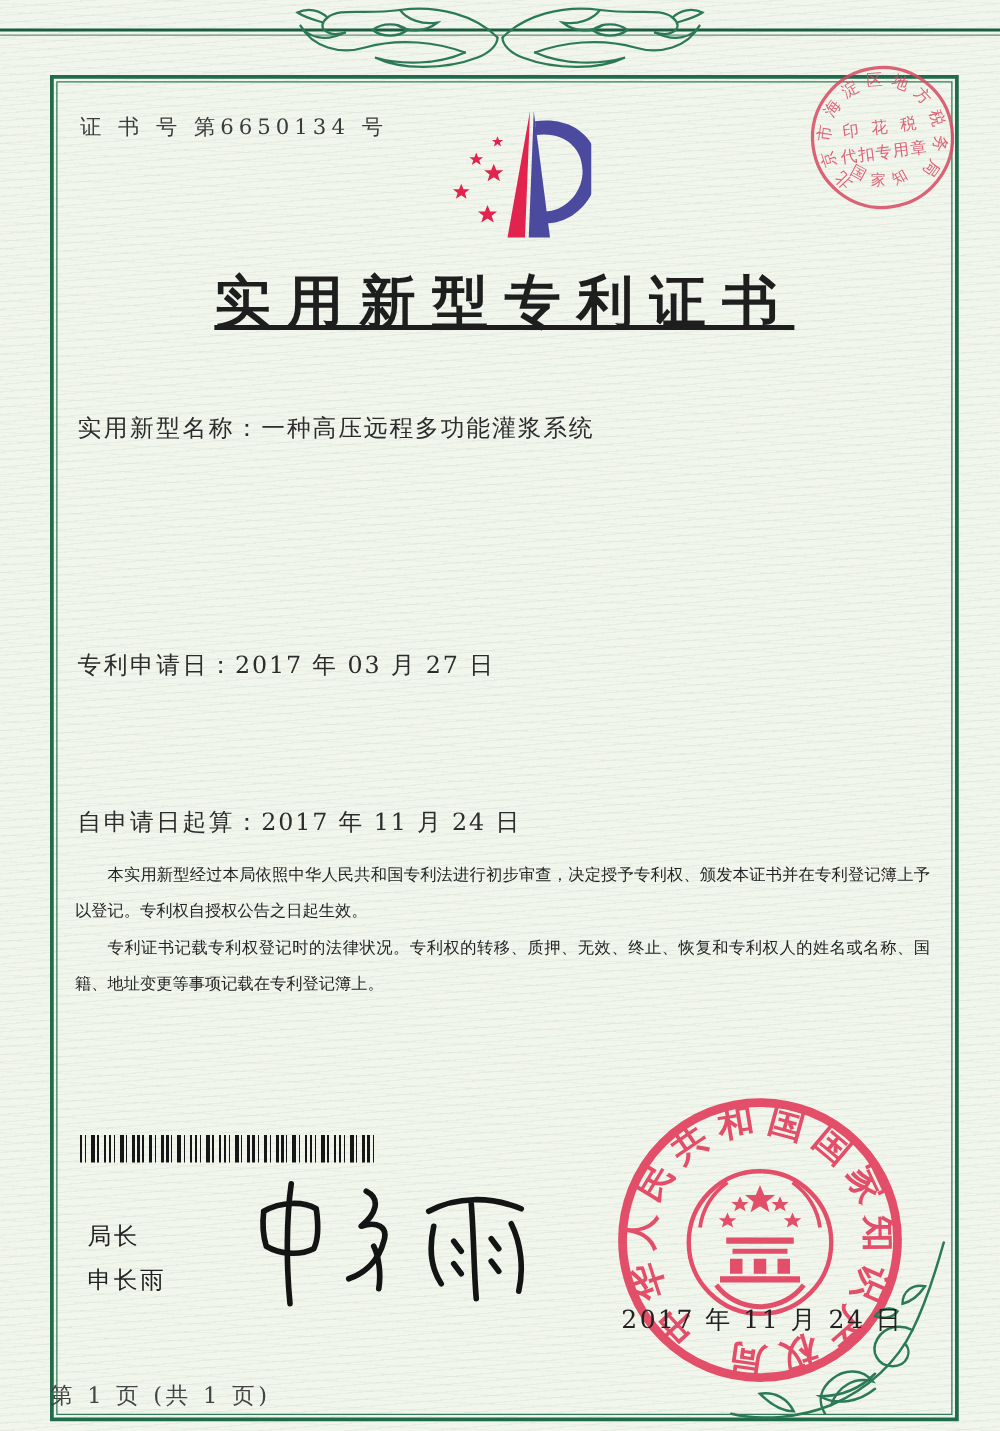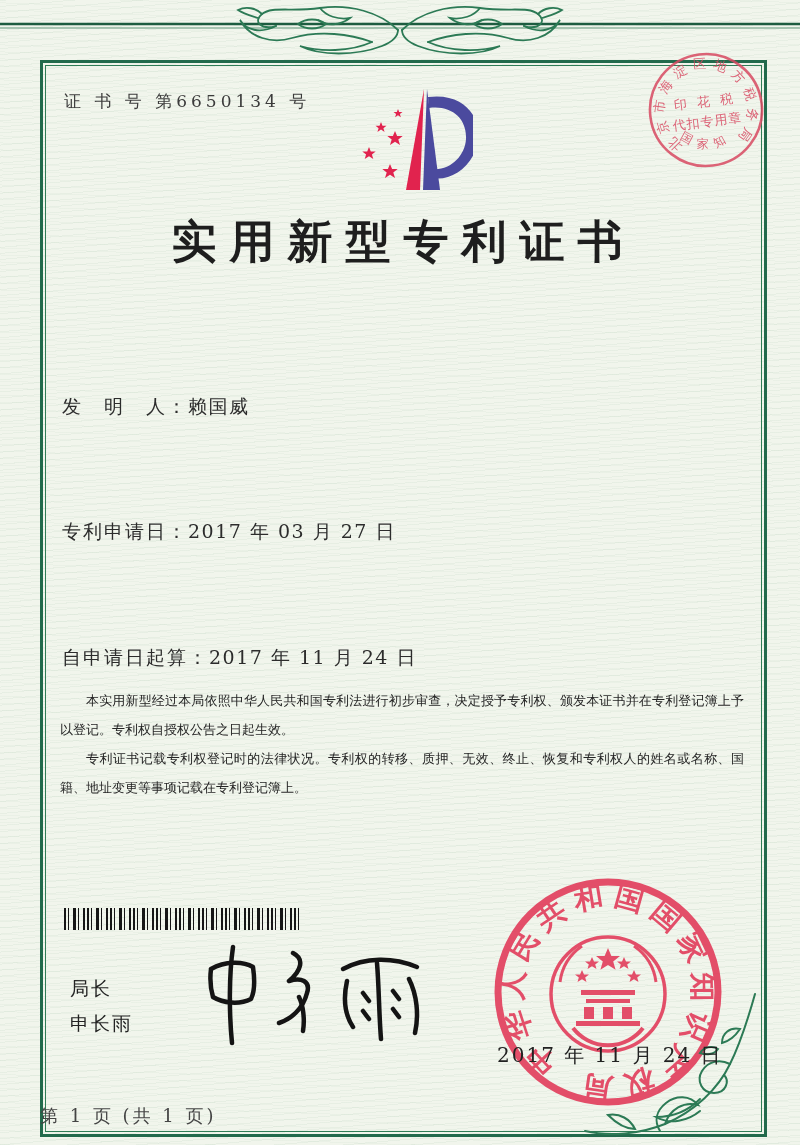--- a/index.html
+++ b/index.html
@@ -14,21 +14,21 @@
       repeating-linear-gradient(175deg, rgba(140,180,150,.10) 0 1px, transparent 1px 6px),
       repeating-linear-gradient(2deg, rgba(140,180,150,.07) 0 1px, transparent 1px 7px),
       #f1f5ec;
   }
   .abs{position:absolute;}
   
   #frame{left:40px;top:60px;right:33px;bottom:8px;border:3px solid #226a4c;}
   #frame-inner{position:absolute;inset:2px;border:1px solid #2f7c56;}
   #cert-number{left:64px;top:90px;font-size:17px;letter-spacing:4px;color:#3b3b3b;}
   #title{left:40px;right:33px;top:212px;text-align:center;font-size:45px;font-weight:bold;
-         letter-spacing:13px;color:#1e1e1e;}
+         letter-spacing:13px;color:#1e1e1e;text-decoration:underline;}
   .field{left:62px;font-size:19px;color:#2c2c2c;letter-spacing:1.5px;white-space:nowrap;}
   .field .lbl{letter-spacing:2px;}
   #field-0{top:330px;}
   #field-1{top:394px;}
   #field-2{top:456px;}
   #field-3{top:519px;}
   #field-4{top:581px;}
   #field-5{top:645px;}
   #paragraphs{left:60px;right:56px;top:686px;font-size:13px;line-height:29px;
               color:#242424;text-align:justify;}
@@ -112,22 +112,22 @@
     </text>
     <text font-size="12" fill="#d84a62" letter-spacing="7">
       <textPath href="#tax-arc-bottom">国家知识产权局</textPath>
     </text>
     <text x="70" y="66" text-anchor="middle" font-size="13" fill="#d84a62" letter-spacing="3">印 花 税</text>
     <text x="70" y="86" text-anchor="middle" font-size="13" fill="#d84a62" letter-spacing="1">代扣专用章</text>
   </svg>
 
   <div id="title" class="abs">实用新型专利证书</div>
 
-  <div id="field-1" class="abs field">
-    <span class="lbl">发　明　人：</span><span>赖国威</span>
+  <div id="field-0" class="abs field">
+    <span class="lbl">实用新型名称：</span><span>一种高压远程多功能灌浆系统</span>
   </div>
   <div id="field-3" class="abs field">
     <span class="lbl">专利申请日：</span><span>2017 年 03 月 27 日</span>
   </div>
   <div id="field-5" class="abs field">
     <span class="lbl">自申请日起算：</span><span>2017 年 11 月 24 日</span>
   </div>
 
   <div id="paragraphs" class="abs">
     <p>本实用新型经过本局依照中华人民共和国专利法进行初步审查，决定授予专利权、颁发本证书并在专利登记簿上予以登记。专利权自授权公告之日起生效。</p>

